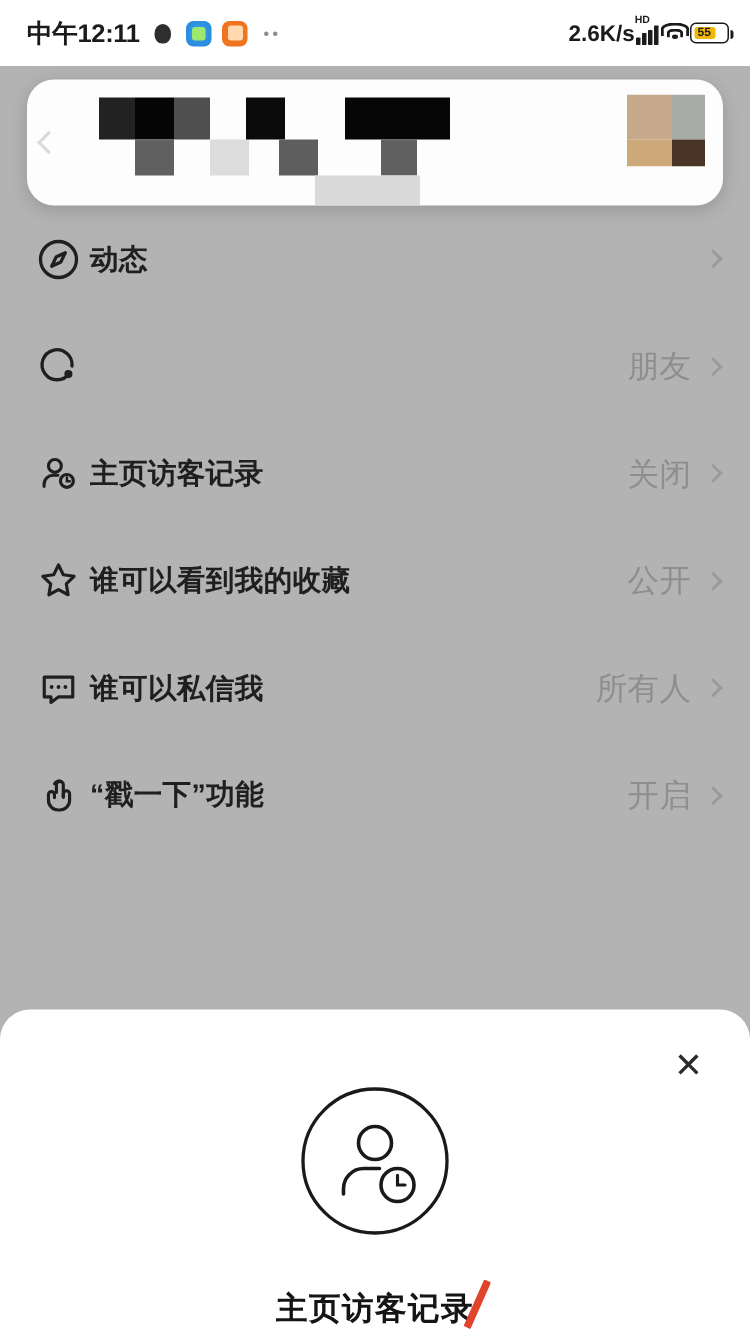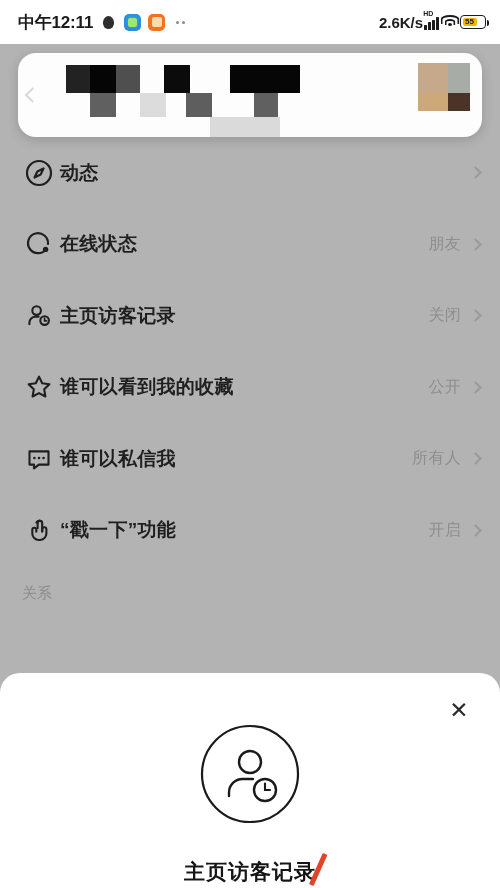--- a/index.html
+++ b/index.html
@@ -79,21 +79,21 @@
   
   .list { position:absolute; left:0; right:0; top:137px; bottom:0; }
   .row {
     position:relative; height:71.5px;
     display:flex; align-items:center;
     padding:0 20px 0 22px;
   }
   .row-icon { width:34px; height:34px; flex:0 0 34px; display:flex; align-items:center; justify-content:center; }
   .row-icon svg { display:block; }
   .row-label { font-size:19px; font-weight:700; color:#1f1f1f; margin-left:4px; letter-spacing:.3px; }
-  .row-value { margin-left:auto; font-size:16px; color:#8e8e8e; font-weight:500; letter-spacing:.3px; }
+  .row-value { margin-left:auto; font-size:21px; color:#8e8e8e; font-weight:500; letter-spacing:.3px; }
   .row-chev { margin-left:10px; width:9px; height:9px; transform:rotate(-45deg); border-right:2px solid #9a9a9a; border-bottom:2px solid #9a9a9a; flex:0 0 auto; }
   .section-label { padding:18px 0 0 22px; font-size:15px; color:#8c8c8c; font-weight:500; }
 
   
   .sheet {
     position:absolute; left:0; right:0; bottom:0; height:215px;
     background:#ffffff; border-radius:20px 20px 0 0; z-index:50;
   }
   .sheet-close {
     position:absolute; right:28px; top:24px; width:26px; height:26px;
@@ -131,21 +131,20 @@
     </div>
 
 
     <div class="row">
       <span class="row-icon">
         <svg width="30" height="30" viewBox="0 0 30 30" fill="none">
           <path d="M22.3 19.8A10 10 0 1 1 24 15" stroke="#1f1f1f" stroke-width="2.2" stroke-linecap="round"></path>
           <circle cx="21.6" cy="20.4" r="2.7" fill="#1f1f1f"></circle>
         </svg>
       </span>
-      <span class="row-label">在线状态</span>
       <span class="row-value">朋友</span>
       <span class="row-chev"></span>
     </div>
 
     <div class="row">
       <span class="row-icon">
         <svg width="30" height="30" viewBox="0 0 30 30" fill="none">
           <circle cx="12.6" cy="9.6" r="4.3" stroke="#1f1f1f" stroke-width="2.1"></circle>
           <path d="M5.4 23.2v-1.4a6 6 0 0 1 6-6h3.2" stroke="#1f1f1f" stroke-width="2.1" stroke-linecap="round"></path>
           <circle cx="20.6" cy="19.6" r="4.3" stroke="#1f1f1f" stroke-width="2.1"></circle>
@@ -188,21 +187,20 @@
           <path d="M13.6 13.3V8.2a2.3 2.3 0 0 1 4.6 0v8.2" stroke="#1f1f1f" stroke-width="2.1" stroke-linecap="round"></path>
           <path d="M18.2 16.4v-2.1a2.1 2.1 0 0 1 4.2 0v4.2c0 3.6-2.9 6.5-6.5 6.5h-1.1c-3.6 0-6.5-2.9-6.5-6.5v-3.8a2 2 0 0 1 4 0v2" stroke="#1f1f1f" stroke-width="2.1" stroke-linejoin="round" stroke-linecap="round" fill="none"></path>
           <path d="M12.2 7.6a4.3 4.3 0 0 1 3.4-2.2" stroke="#1f1f1f" stroke-width="1.8" stroke-linecap="round"></path>
         </svg>
       </span>
       <span class="row-label">“戳一下”功能</span>
       <span class="row-value">开启</span>
       <span class="row-chev"></span>
     </div>
 
-    <div class="section-label">关系</div>
   </div>
 </div>
 
 <div class="statusbar">
   <div class="sb-left">
     <span class="sb-time">中午12:11</span>
     <span class="sb-app qq"></span>
     <span class="sb-app blue"></span>
     <span class="sb-app orange"></span>
     <span class="sb-dots">

